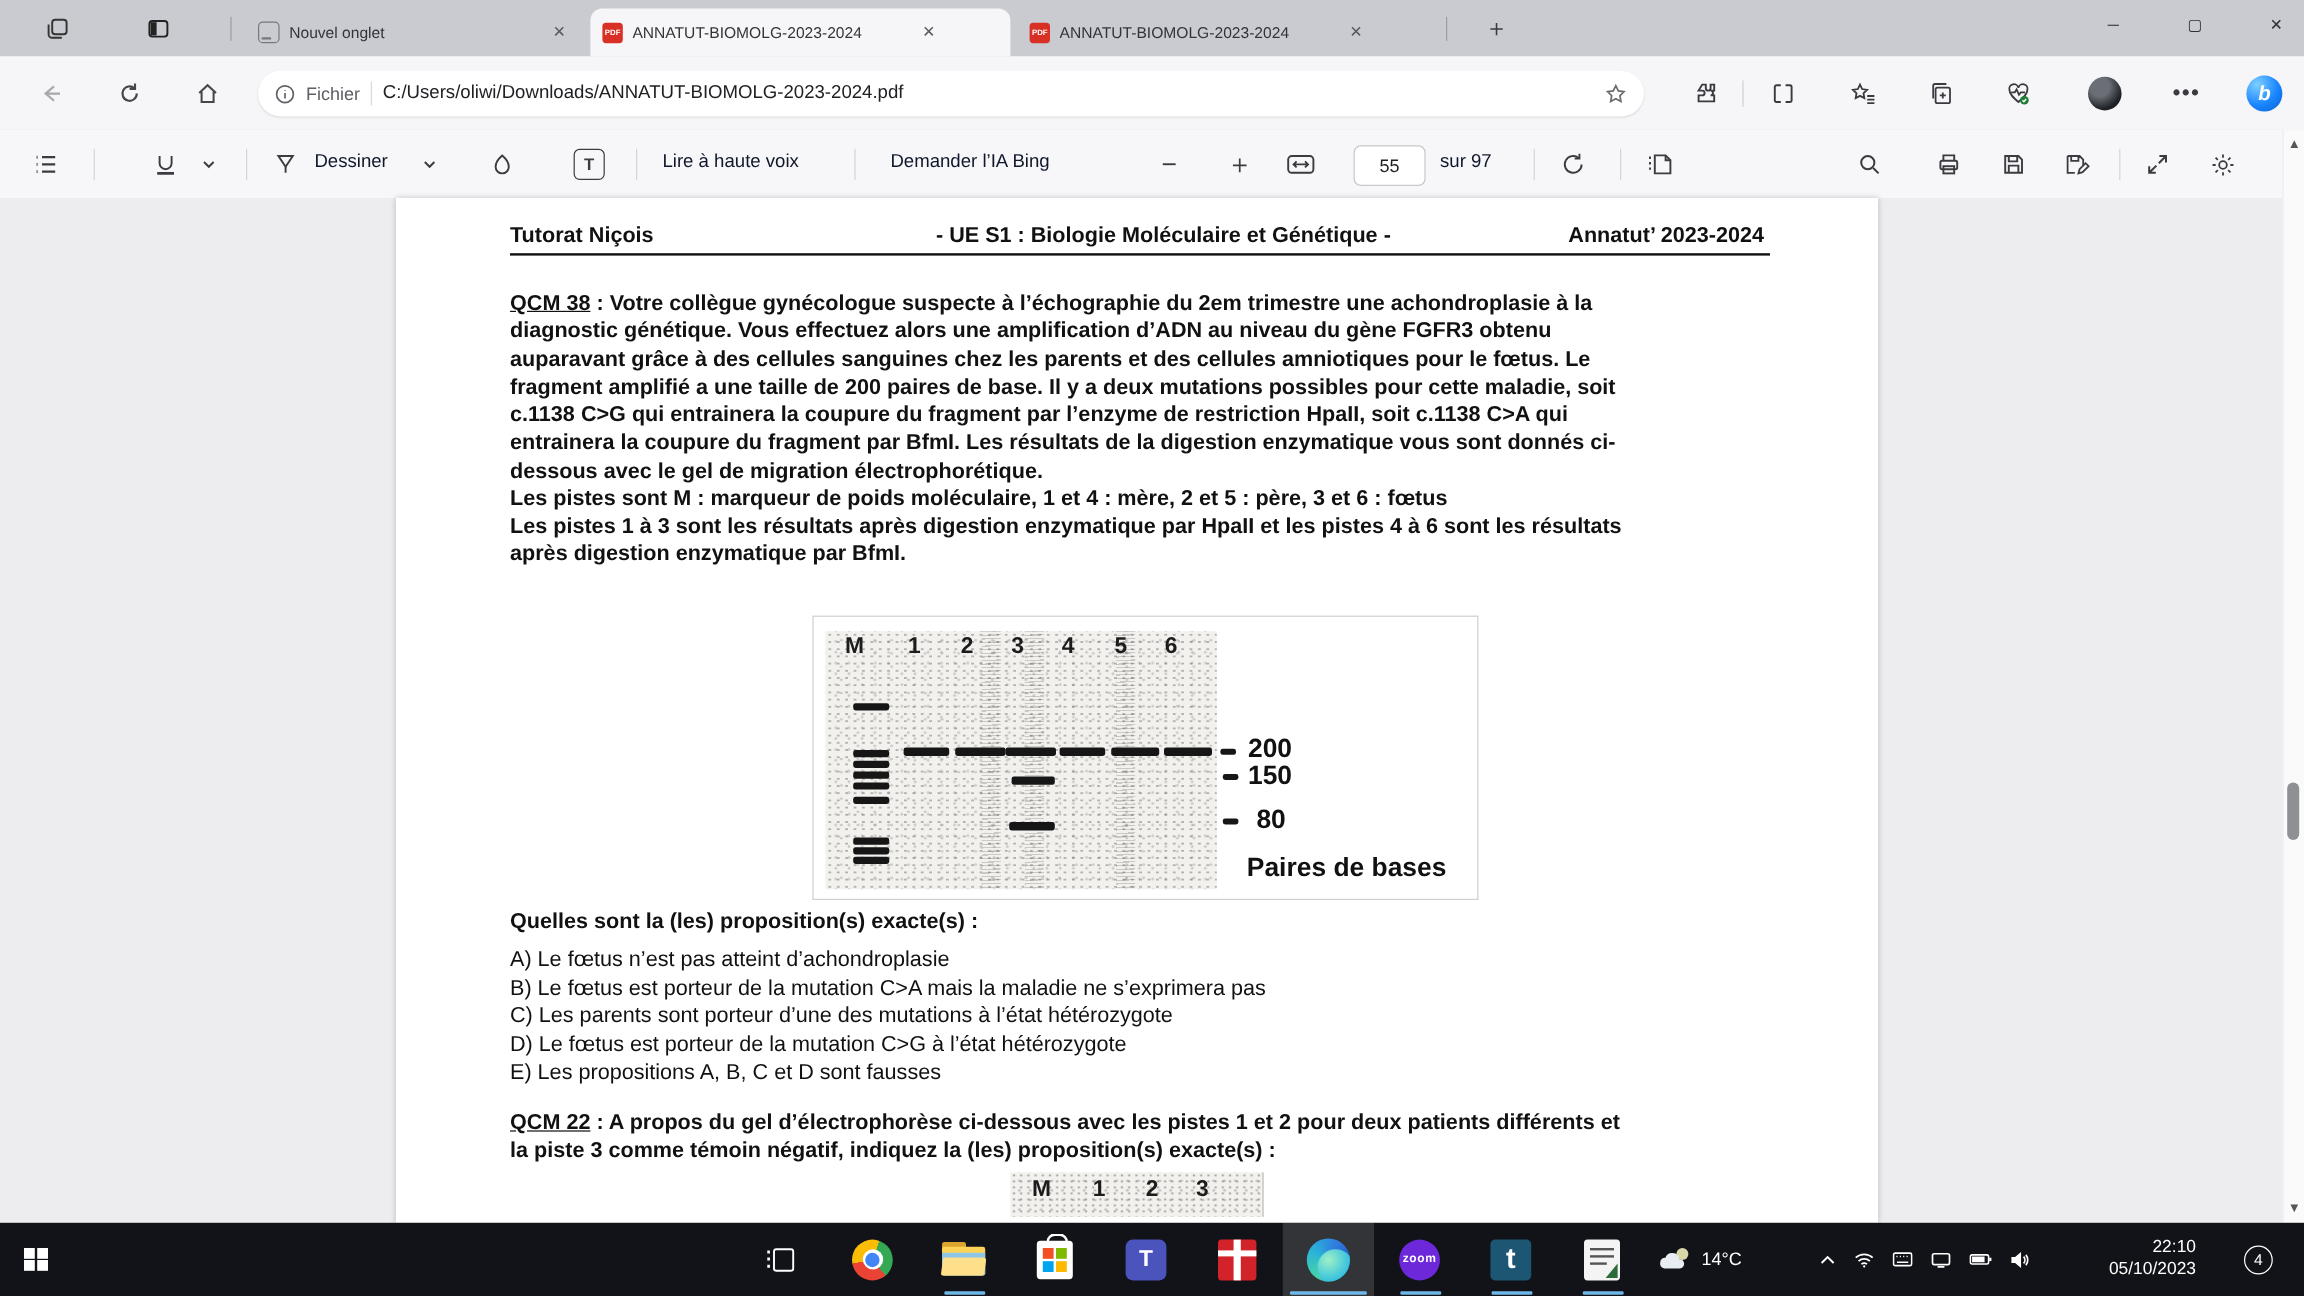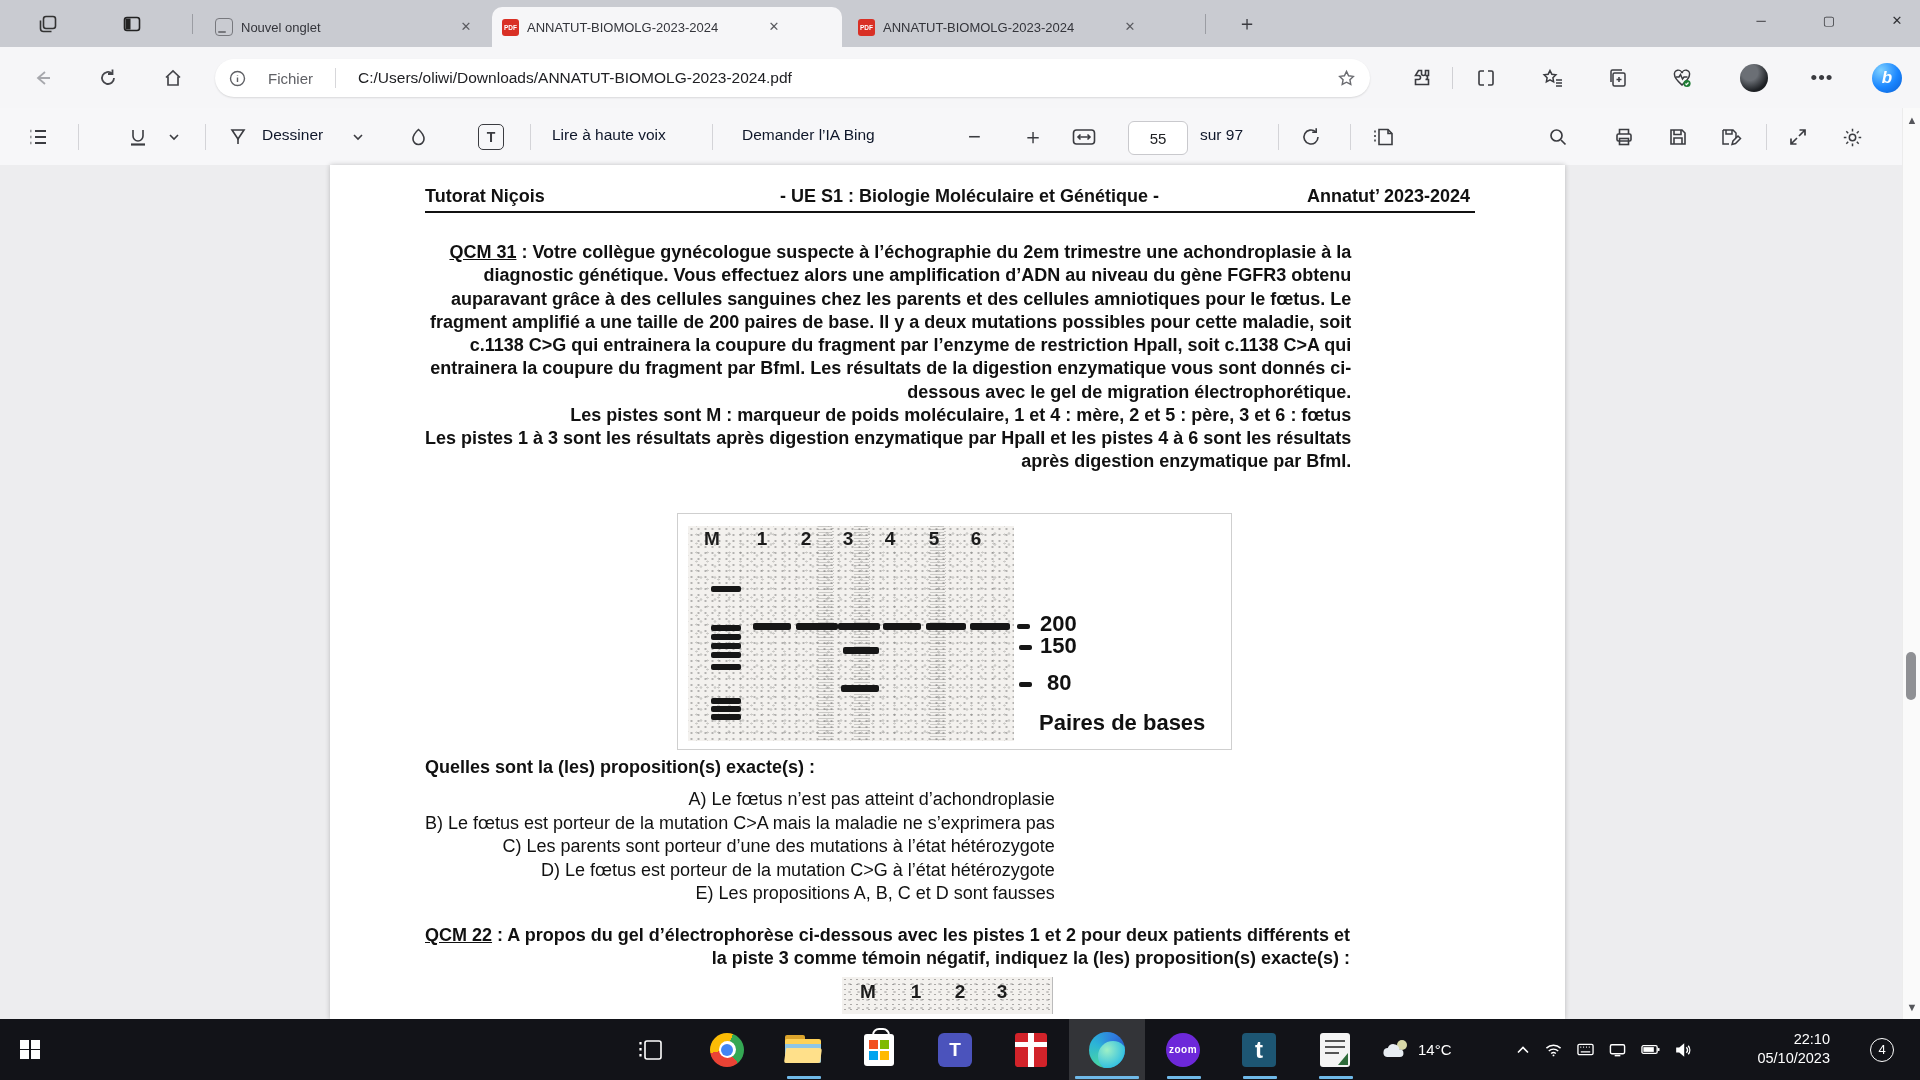--- a/index.html
+++ b/index.html
@@ -20,21 +20,21 @@
              display:flex;align-items:center;justify-content:center;flex:none;}
   .newtab-badge{width:16px;height:16px;border:1.5px solid #77787d;border-radius:4px;flex:none;position:relative;}
   .newtab-badge:after{content:"";position:absolute;left:2px;bottom:2.5px;width:8px;height:2px;background:#77787d;border-radius:1px;}
   .tab-divider{top:14px;width:1px;height:20px;background:#9b9da3;}
   .win-ctrl{top:0;width:46px;height:40px;display:flex;align-items:center;justify-content:center;color:#303135;font-size:13px;}
 
   
   .addressbar{left:0;top:47px;width:1920px;height:61px;background:#f6f6f8;border-bottom:1px solid #e3e3e6;}
   .nav-ic{top:16px;width:30px;height:30px;display:flex;align-items:center;justify-content:center;color:#45464b;}
   .url-pill{left:215px;top:12px;width:1155px;height:38px;background:#ffffff;border-radius:19px;
-            box-shadow:0 1px 2px rgba(0,0,0,.12);display:flex;align-items:center;padding:0 14px;box-sizing:border-box;gap:22px;}
+            box-shadow:0 1px 2px rgba(0,0,0,.12);display:flex;align-items:center;padding:0 14px;box-sizing:border-box;gap:9px;}
   .pill-prefix{color:#5f6065;font-size:15px;}
   .pill-sep{width:1px;height:20px;background:#d7d7da;}
   .pill-url{color:#202124;font-size:15.5px;white-space:nowrap;overflow:hidden;flex:1;}
   .bar-ic{top:15px;width:32px;height:32px;display:flex;align-items:center;justify-content:center;color:#3a3b40;}
   .v-div{top:20px;width:1px;height:22px;background:#d0d0d4;}
   .avatar{width:28px;height:28px;border-radius:50%;background:radial-gradient(circle at 35% 30%,#6b6f75 0 30%,#1d2024 70%);}
   .bing-ic{width:30px;height:30px;border-radius:50%;background:radial-gradient(circle at 30% 25%,#7ed0ff,#1a86ff 55%,#0b5ed0);
            display:flex;align-items:center;justify-content:center;color:#fff;font-weight:bold;font-size:17px;font-style:italic;}
 
   
@@ -43,21 +43,21 @@
   .pdf-label{top:18px;font-size:15.5px;color:#0f172a;white-space:nowrap;}
   .pdiv{top:16px;width:1px;height:26px;background:#d4d4d8;}
   .page-box{left:1128px;top:13px;width:58px;height:32px;background:#fff;border:1px solid #c9c9cd;border-radius:6px;
             display:flex;align-items:center;justify-content:center;font-size:15px;color:#202124;}
   .ttool{width:24px;height:24px;border:1.6px solid #3b3c41;border-radius:5px;display:flex;align-items:center;
          justify-content:center;font-size:14px;font-weight:bold;color:#3b3c41;}
 
   
   .content{left:0;top:165px;width:1920px;height:854px;background:#ededef;}
   .pdf-page{left:330px;top:0;width:1235px;height:854px;background:#ffffff;box-shadow:0 0 5px rgba(0,0,0,.22);}
-  .doc{color:#111;font-weight:bold;font-size:18px;white-space:nowrap;text-align:right;}
+  .doc{color:#111;font-weight:bold;font-size:18px;white-space:nowrap;}
   .doc-line{height:23.25px;line-height:23.25px;white-space:nowrap;}
   .reg{font-weight:normal;}
   .u{text-decoration:underline;}
   .hrule{height:2px;background:#111;}
 
   
   .gel-box{left:347px;top:348px;width:553px;height:235px;border:1px solid #cfcfcf;background:#fff;}
   .gel-noise{left:10px;top:12px;width:326px;height:215px;background-color:#f3f1ee;
      background-image:
        radial-gradient(rgba(55,55,55,.34) 1px, transparent 1.3px),
@@ -333,21 +333,21 @@
 
   <div class="abs content">
     <div class="abs pdf-page">
 
       <div class="abs doc" style="left:95px;top:21px;">Tutorat Niçois</div>
       <div class="abs doc" style="left:0;top:21px;width:1279px;text-align:center;">- UE S1 : Biologie Moléculaire et Génétique -</div>
       <div class="abs doc" style="left:0;top:21px;width:1140px;text-align:right;">Annatut’ 2023-2024</div>
       <div class="abs hrule" style="left:95px;top:46px;width:1050px;"></div>
 
       <div class="abs doc" style="left:95px;top:76px;">
-        <div class="doc-line"><span class="u">QCM 31</span><span> : Votre collègue gynécologue suspecte à l’échographie du 2em trimestre une achondroplasie à la</span></div>
+        <div class="doc-line"><span class="u">QCM 38</span><span> : Votre collègue gynécologue suspecte à l’échographie du 2em trimestre une achondroplasie à la</span></div>
         <div>
 
             <div class="doc-line">diagnostic génétique. Vous effectuez alors une amplification d’ADN au niveau du gène FGFR3 obtenu</div>
             <div class="doc-line">auparavant grâce à des cellules sanguines chez les parents et des cellules amniotiques pour le fœtus. Le</div>
             <div class="doc-line">fragment amplifié a une taille de 200 paires de base. Il y a deux mutations possibles pour cette maladie, soit</div>
             <div class="doc-line">c.1138 C&gt;G qui entrainera la coupure du fragment par l’enzyme de restriction HpaII, soit c.1138 C&gt;A qui</div>
             <div class="doc-line">entrainera la coupure du fragment par BfmI. Les résultats de la digestion enzymatique vous sont donnés ci-</div>
             <div class="doc-line">dessous avec le gel de migration électrophorétique.</div>
           </div>
         <div>

